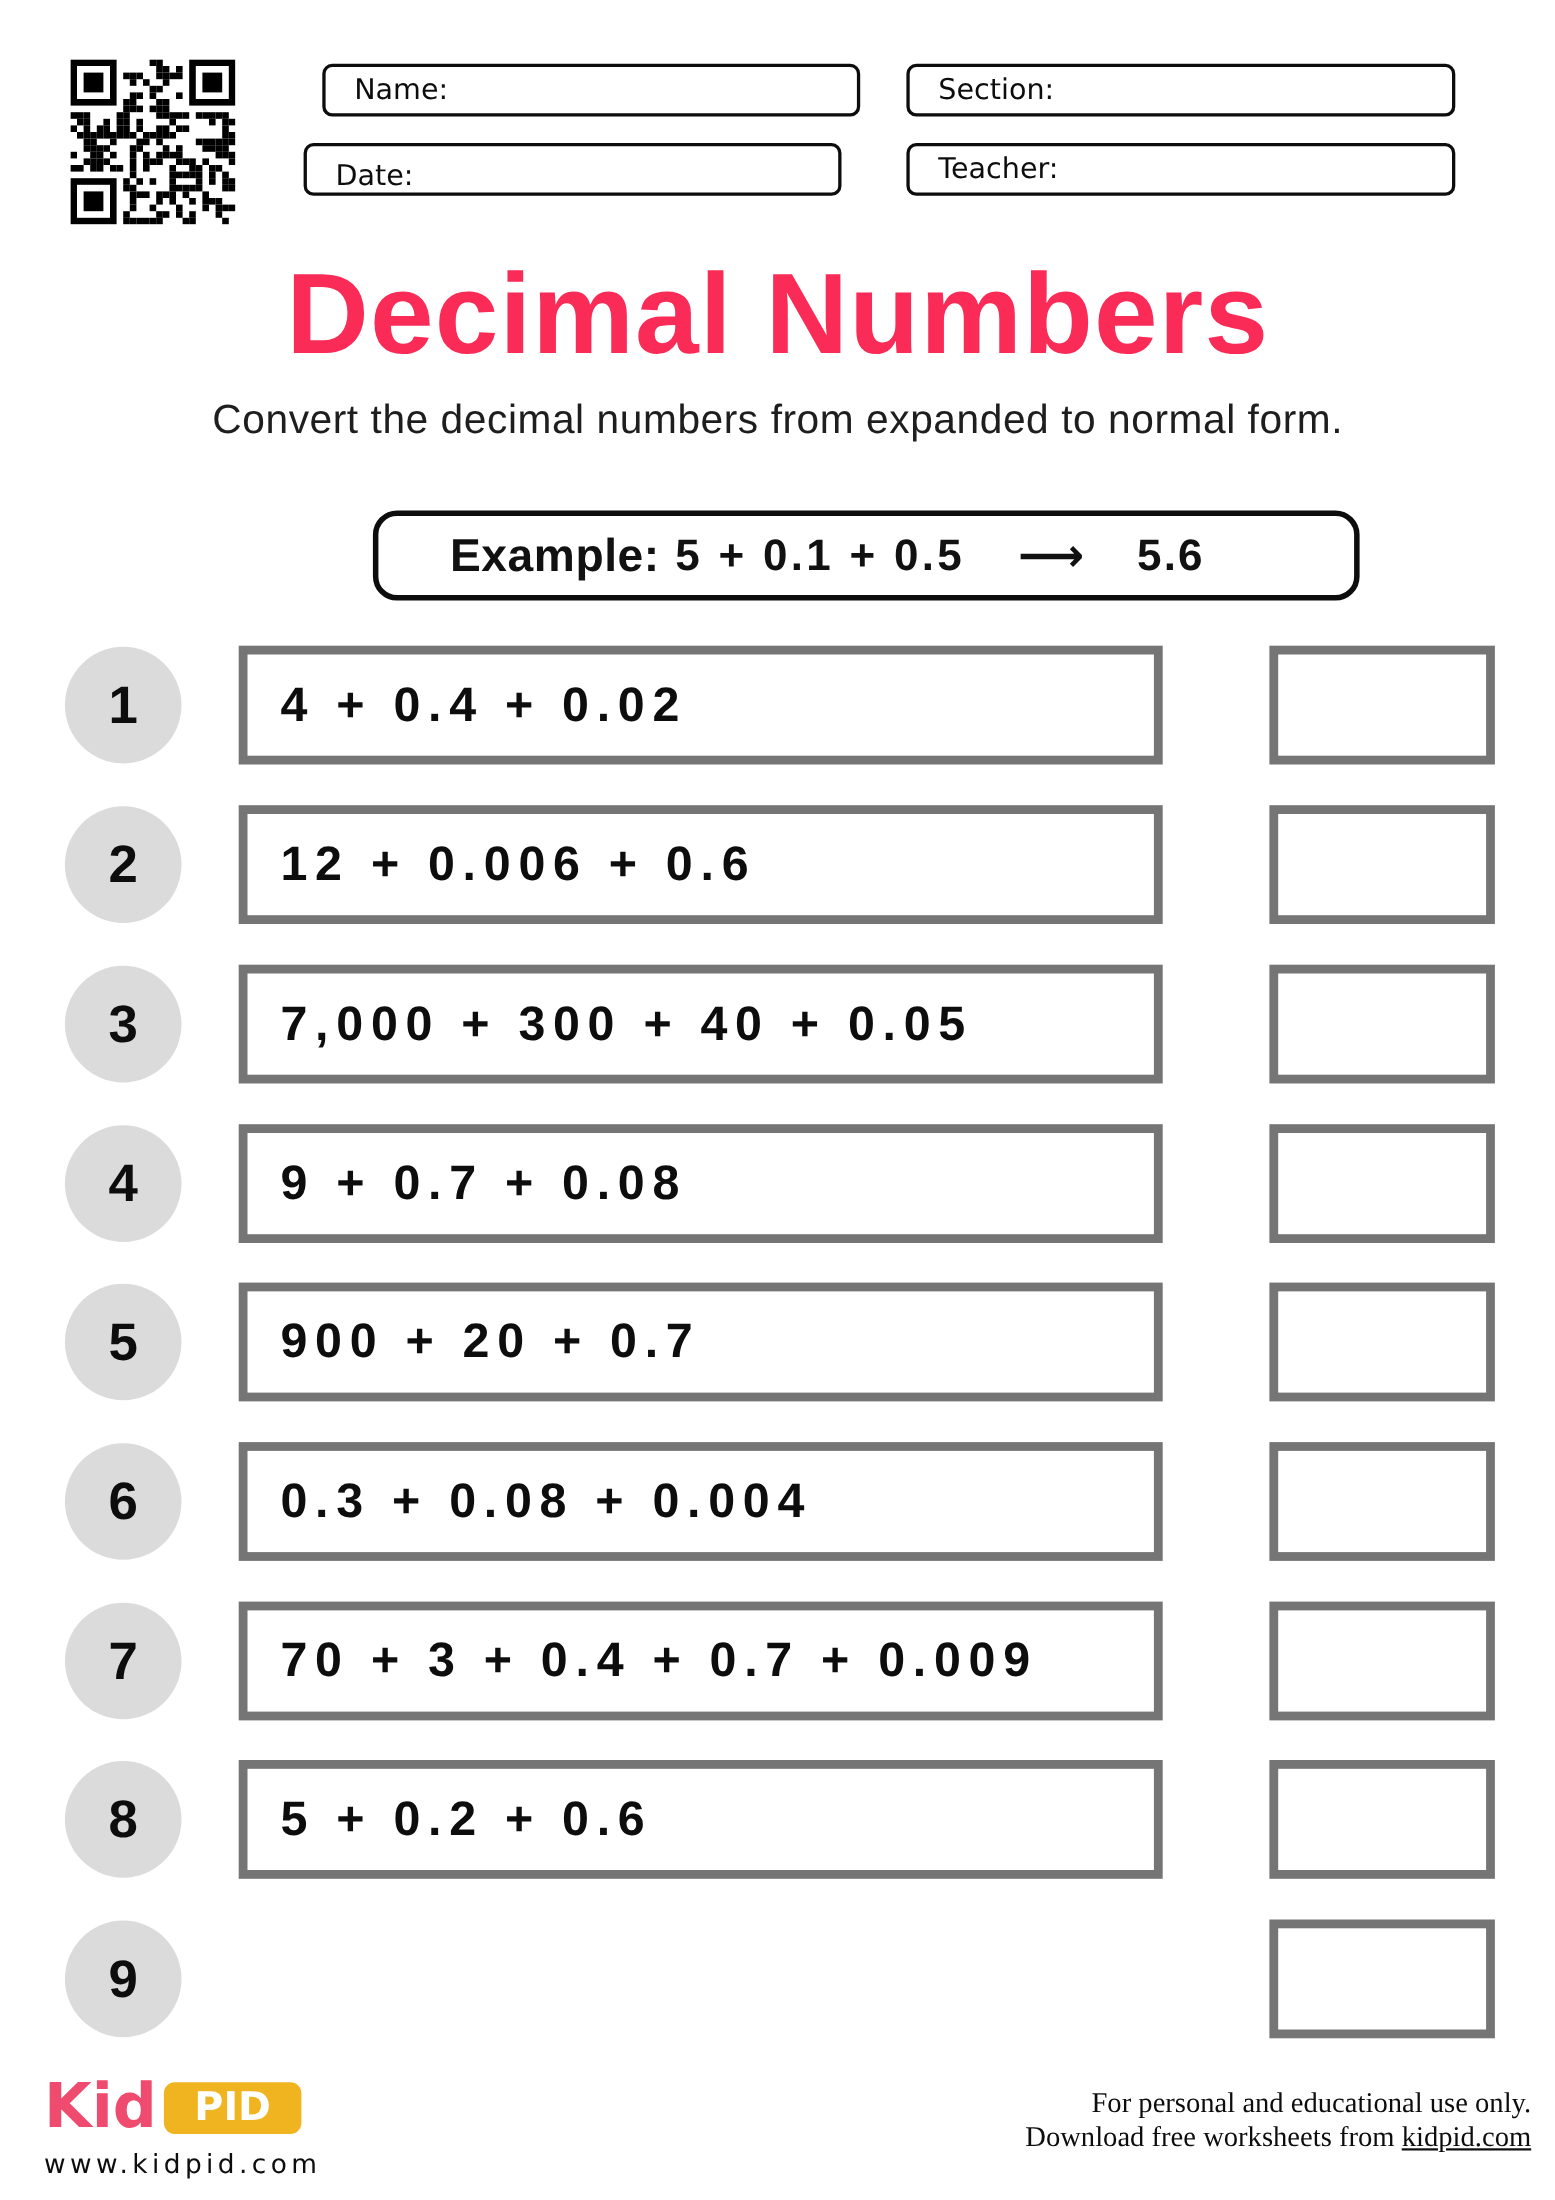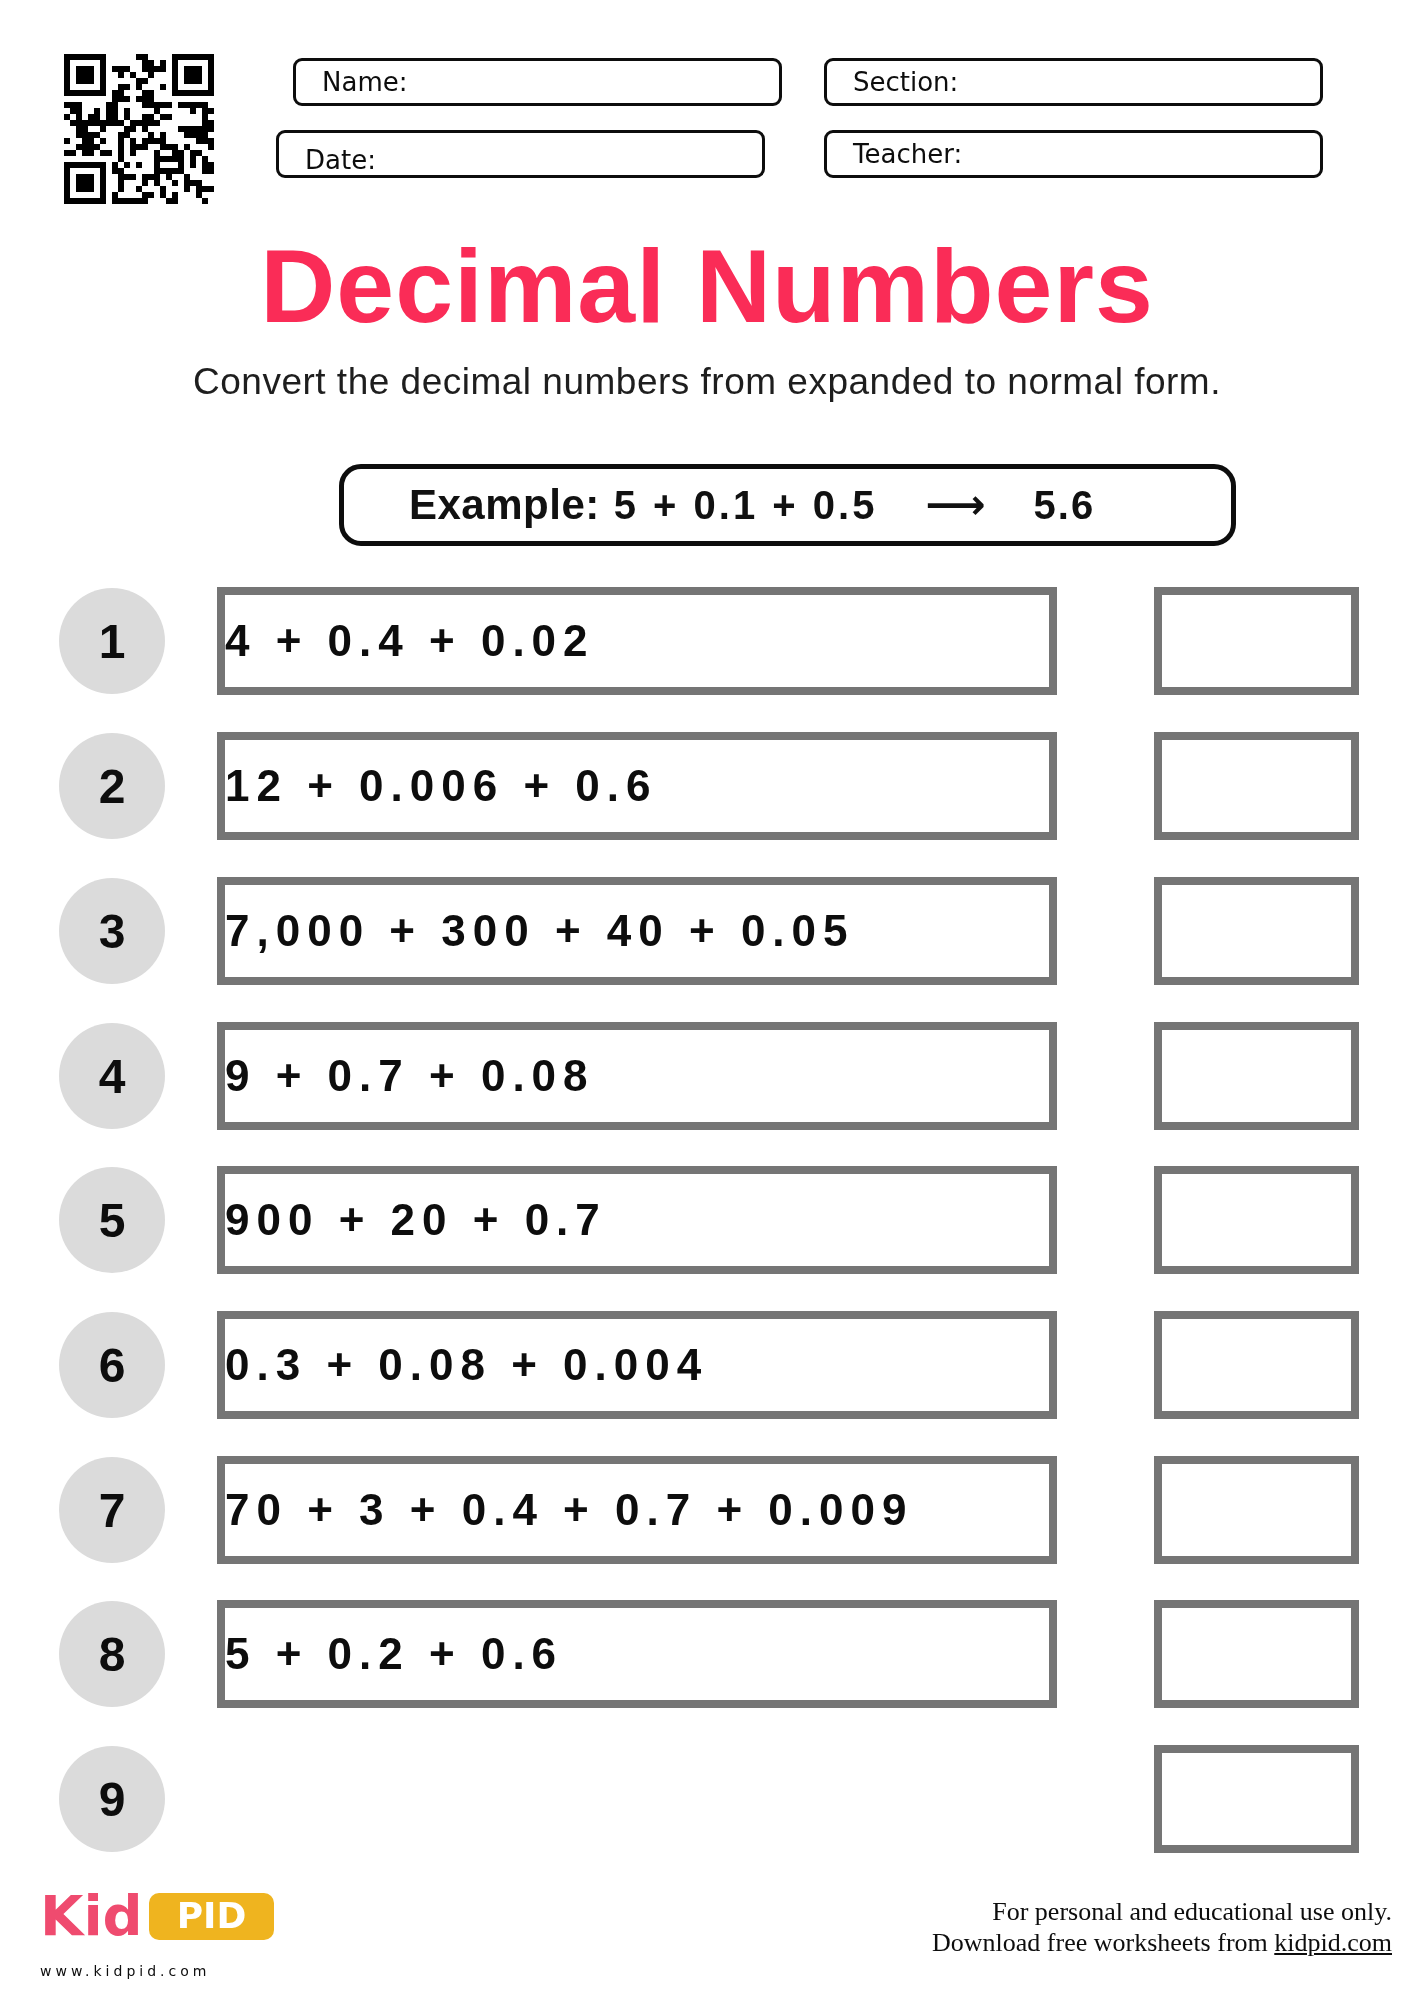--- a/index.html
+++ b/index.html
@@ -46,34 +46,34 @@
   .row{position:absolute;left:0;width:1414px;height:108px;}
   .row-0{top:587px;}  .row-1{top:732px;}  .row-2{top:877px;}
   .row-3{top:1022px;} .row-4{top:1166px;} .row-5{top:1311px;}
   .row-6{top:1456px;} .row-7{top:1600px;} .row-8{top:1745px;}
 
   .num-circle{position:absolute;left:59px;top:1px;width:106px;height:106px;border-radius:50%;
               background:var(--circle-fill);display:flex;align-items:center;justify-content:center;
               font-size:48px;font-weight:bold;color:#0d0d0d;}
   .expr-box{position:absolute;left:217px;top:0;width:840px;height:108px;
             border:8px solid var(--box-border);background:#fff;
-            display:flex;align-items:center;}
+            display:flex;align-items:center;padding-left:30px;}
   .expr-box span{font-size:44px;font-weight:bold;letter-spacing:7px;white-space:nowrap;color:#0d0d0d;}
   .answer-box{position:absolute;left:1154px;top:0;width:205px;height:108px;
               border:8px solid var(--box-border);background:#fff;}
 
   
   .logo{position:absolute;left:40px;top:1888px;}
   .logo-line{display:flex;align-items:center;}
   .logo-kid{font-family:"DejaVu Sans",sans-serif;font-size:56px;font-weight:bold;
             color:var(--logo-pink);letter-spacing:0;line-height:1;}
   .logo-pid{font-family:"DejaVu Sans",sans-serif;display:inline-block;margin-left:6px;
             background:var(--logo-yellow);color:#ffffff;font-size:36px;font-weight:bold;
             padding:5px 28px 6px;border-radius:10px;line-height:1;}
-  .logo-site{margin-top:19px;font-family:"DejaVu Sans",sans-serif;font-size:14px;
+  .logo-site{margin-top:9px;font-family:"DejaVu Sans",sans-serif;font-size:24px;
              letter-spacing:4px;color:#0d0d0d;}
 
   .footnote{position:absolute;right:22px;top:1896px;text-align:right;
             font-family:"Liberation Serif",serif;font-size:26px;line-height:31px;color:#0d0d0d;}
   .footnote a{color:#0d0d0d;text-decoration:underline;}
 </style>
 </head>
 <body>
 
 <div class="sheet">

